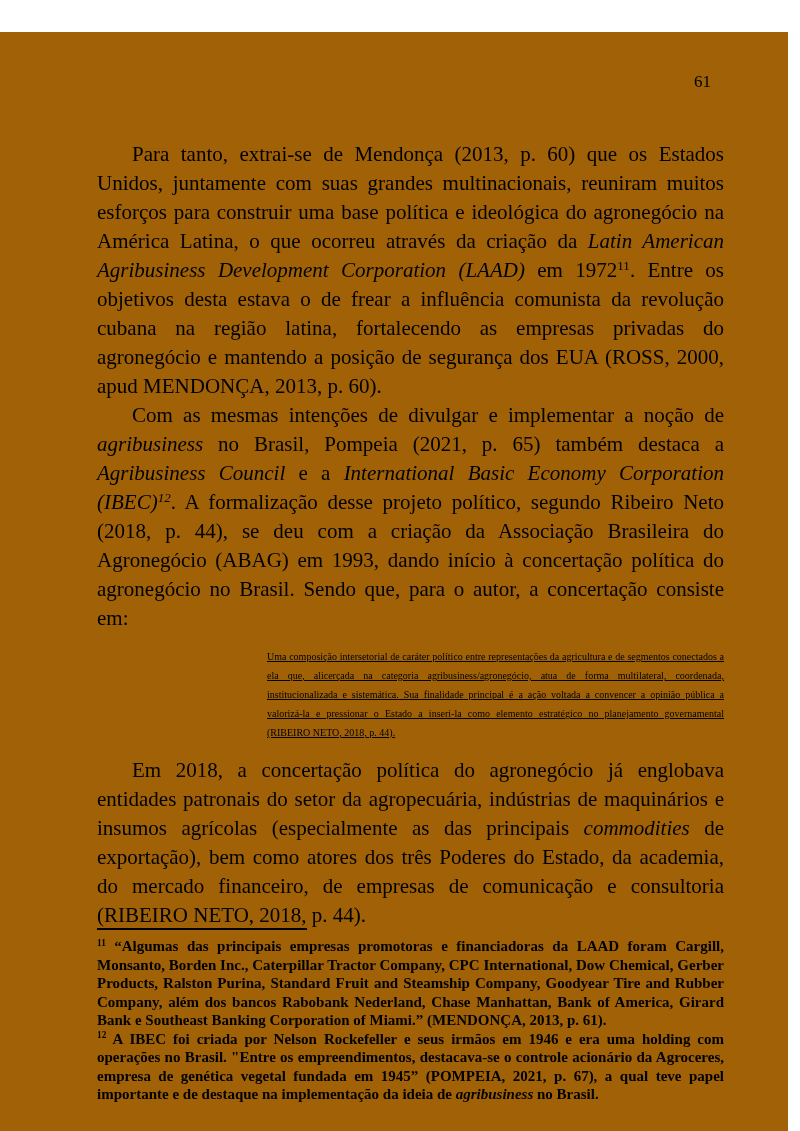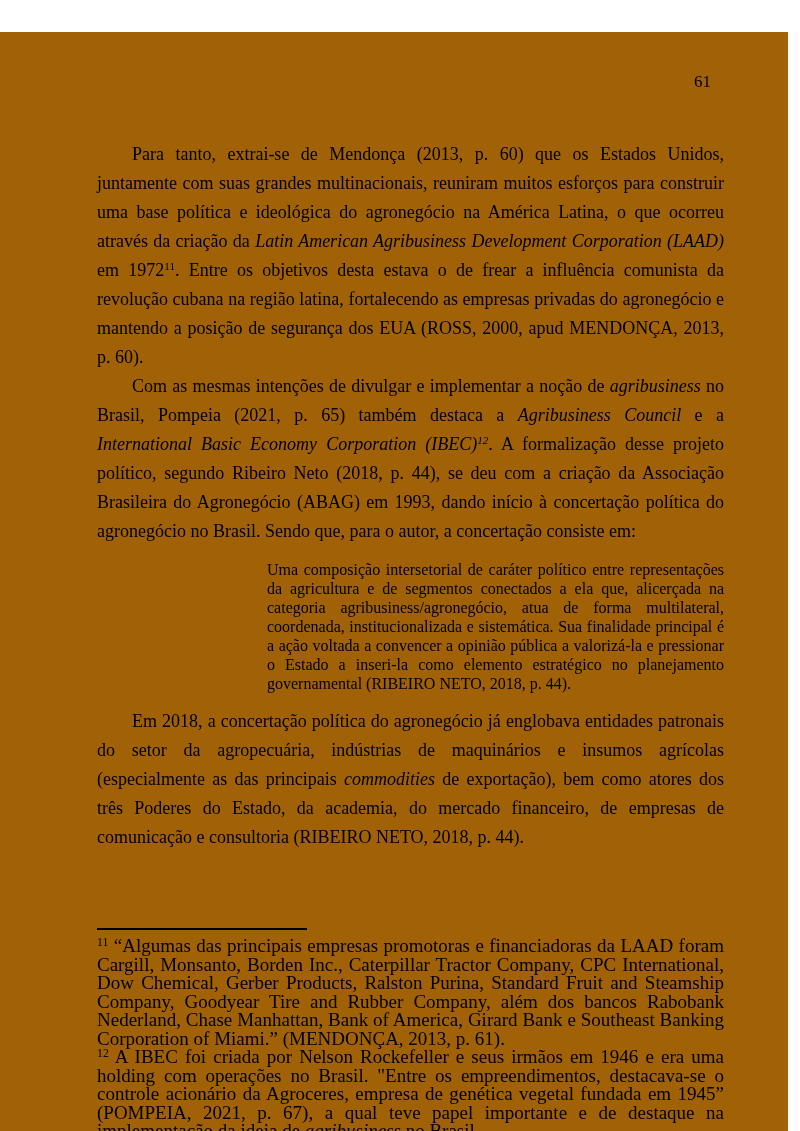--- a/index.html
+++ b/index.html
@@ -25,48 +25,50 @@
     line-height: 20px;
   }
   .content {
     position: absolute;
     left: 97px;
     top: 108px;
     width: 627px;
   }
   .body-para {
     margin: 0;
-    font-size: 18px;
+    font-size: 21px;
     line-height: 29px;
     text-align: justify;
     text-indent: 35px;
   }
   .quote {
     margin: 14px 0 14px 170px;
-    font-size: 16px;
+    font-size: 10px;
     line-height: 19px;
     text-align: justify;
+    text-decoration: underline;
   }
   .footnotes {
     position: absolute;
     left: 97px;
     top: 896px;
     width: 627px;
   }
   .fn-rule {
     width: 210px;
     height: 0;
     border-top: 2px solid #000000;
     margin: 0 0 7px 0;
   }
   .footnote {
     margin: 0;
-    font-size: 19px;
+    font-size: 15px;
     line-height: 18.5px;
     text-align: justify;
+    font-weight: bold;
   }
   .it { font-style: italic; }
   sup {
     font-size: 0.62em;
     line-height: 0;
     vertical-align: baseline;
     position: relative;
     top: -0.55em;
   }
 </style>

